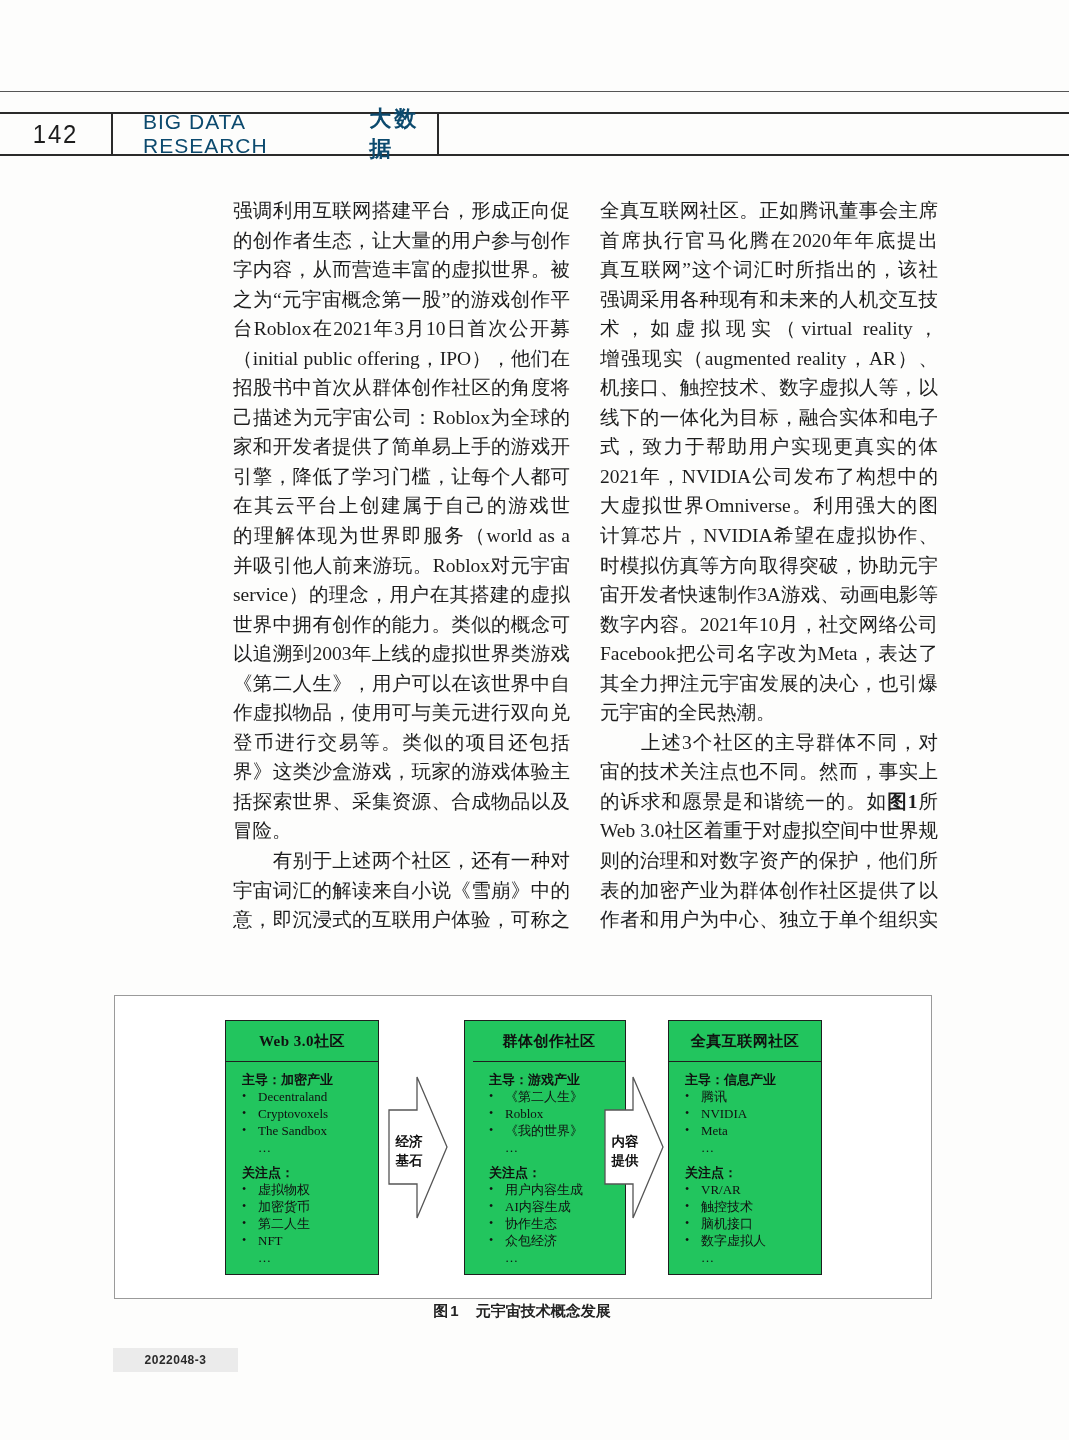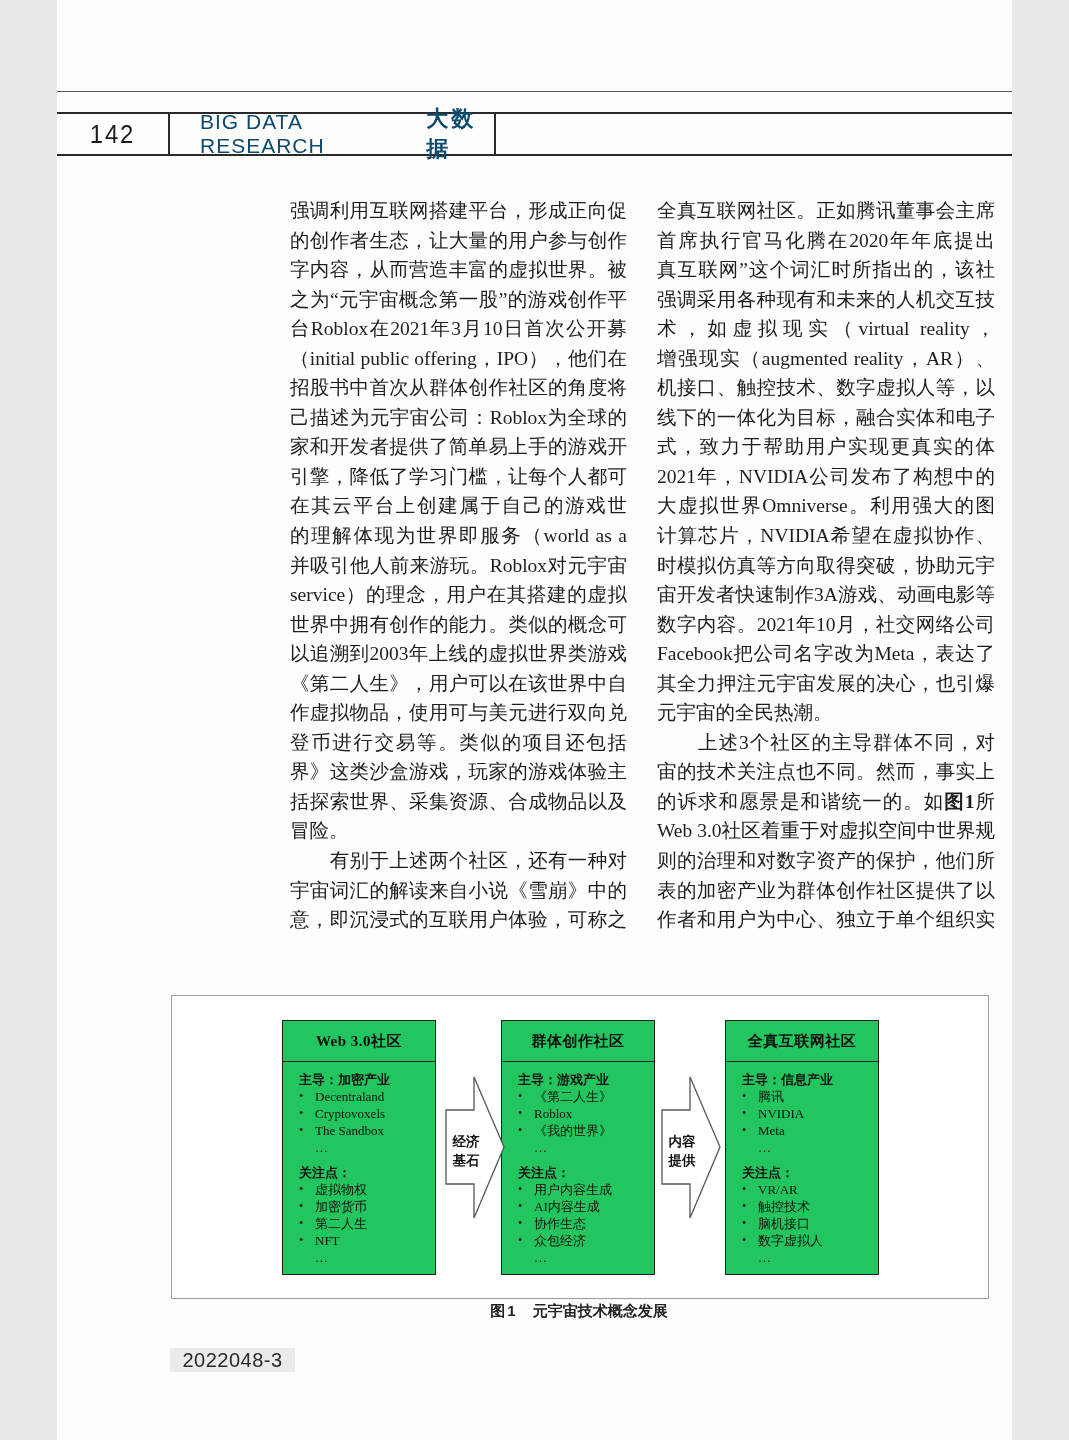--- a/index.html
+++ b/index.html
@@ -1,16 +1,16 @@
 <!DOCTYPE html>
 <html lang="zh"><head>
 <meta charset="utf-8">
 <style>
   html,body{margin:0;padding:0;background:#e9e9e9;}
-  .page{position:relative;width:955px;height:1440px;background:#fdfdfc;margin:0 auto;overflow:hidden;
+  .page{position:relative;width:1069px;height:1440px;background:#fdfdfc;margin:0 auto;overflow:hidden;
         font-family:"Liberation Serif","DejaVu Serif",serif;color:#1d1d1d;}
   
   .top-rule{position:absolute;left:0;right:0;top:91px;height:1px;background:#555;}
   .band{position:absolute;left:0;right:0;top:112px;height:40px;
         border-top:2px solid #2a2a2a;border-bottom:2px solid #2a2a2a;background:#fdfdfc;}
   .pageno{position:absolute;left:0;top:0;bottom:0;width:111px;display:flex;align-items:center;justify-content:center;
           font-family:"Liberation Sans","DejaVu Sans",sans-serif;font-size:26px;letter-spacing:2px;color:#1c1c1c;
           transform:scaleX(.92);}
   .vdiv{position:absolute;top:0;bottom:0;width:2px;background:#2a2a2a;}
   .vd1{left:111px;} .vd2{left:437px;}
@@ -40,21 +40,21 @@
   .arrow-label{position:absolute;top:1132px;width:38px;text-align:center;font-weight:bold;
                font-size:13.5px;line-height:19px;color:#101010;}
   .al1{left:390px;} .al2{left:606px;}
   .arrow-label span{display:block;}
   
   .caption{position:absolute;left:114px;top:1302px;width:816px;text-align:center;
            font-family:"Liberation Sans","DejaVu Sans",sans-serif;font-weight:bold;font-size:15px;color:#222;}
   .caption .cap-label{margin-right:15px;letter-spacing:2px;}
   .footer-id{position:absolute;left:113px;top:1348px;width:125px;height:24px;background:#ebebeb;
              display:flex;align-items:center;justify-content:center;
-             font-family:"Liberation Sans","DejaVu Sans",sans-serif;font-size:20px;color:#2a2a2a;letter-spacing:.5px;}
+             font-family:"Liberation Sans","DejaVu Sans",sans-serif;font-size:12px;color:#2a2a2a;letter-spacing:.5px;font-weight:bold;}
 </style>
 </head>
 <body>
 
 <div class="page">
 
   <div class="top-rule"></div>
 
   <header class="band">
     <div class="pageno">142</div>
@@ -159,21 +159,21 @@
           <div class="frow">
             <span class="bul">•</span>
             <span>NFT</span>
           </div>
           <div class="frow">
             <span class="bul"></span>
             <span>…</span>
           </div>
         </div>
       </div>
-      <div class="fbox" style="left: 444px;">
+      <div class="fbox" style="left: 464px; padding-left: 8px;">
         <div class="fbox-title">群体创作社区</div>
         <div class="fbox-body">
           <div class="flabel">主导：游戏产业</div>
           <div class="frow">
             <span class="bul">•</span>
             <span>《第二人生》</span>
           </div>
           <div class="frow">
             <span class="bul">•</span>
             <span>Roblox</span>

